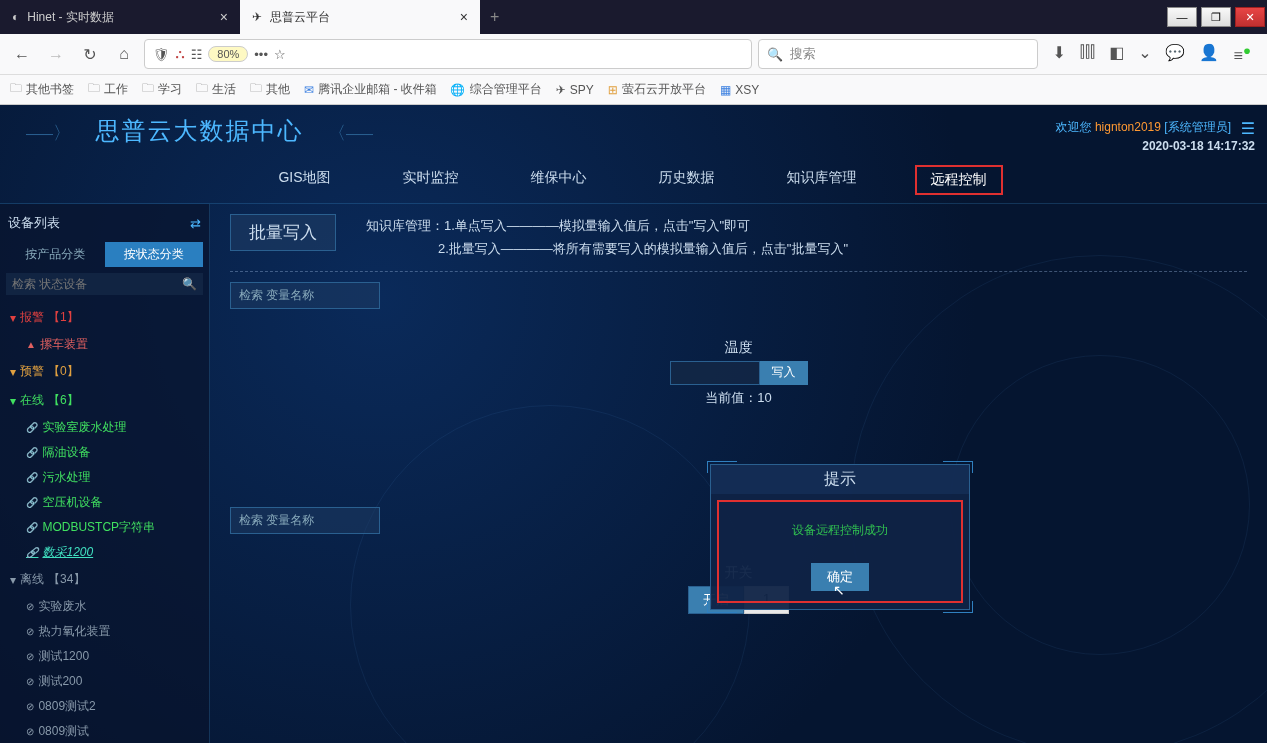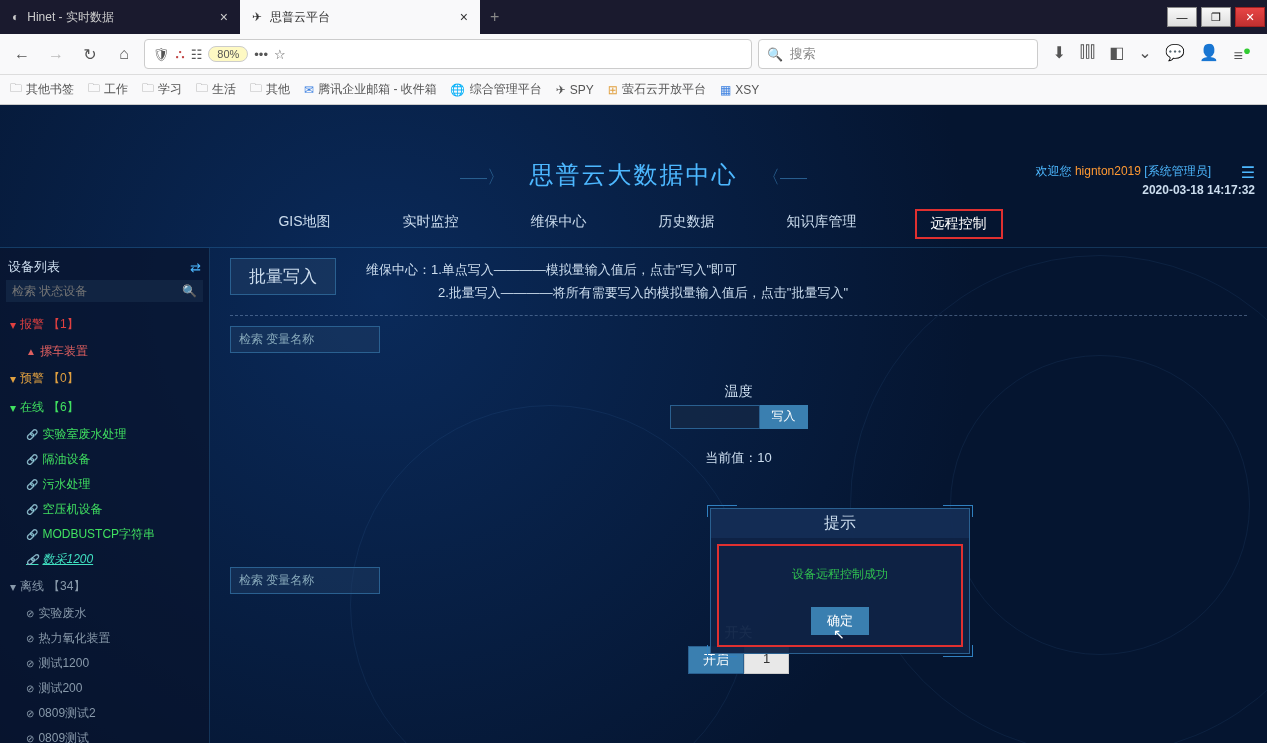--- a/index.html
+++ b/index.html
@@ -27,24 +27,24 @@
 .search-wrap { width: 280px; display: flex; align-items: center; background: #fff; border: 1px solid #ccc; border-radius: 4px; height: 30px; padding: 0 8px; gap: 6px; font-size: 13px; color: #888; }
 .toolbar-icons { display: flex; gap: 14px; padding: 0 8px; color: #555; font-size: 16px; }
 
 .bookmark-bar { display: flex; align-items: center; height: 30px; padding: 0 10px; gap: 14px; background: #f9f9fa; border-top: 1px solid #ddd; font-size: 12px; color: #555; }
 .bm-item { display: flex; align-items: center; gap: 4px; cursor: pointer; }
 .folder-icon { color: #888; }
 
 
 .app { position: relative; height: 639px; background: radial-gradient(circle at 30% 30%, #0a2a5a, #051530 60%); color: #cde; overflow: hidden; }
 .app-bg-circle { position: absolute; border: 1px solid rgba(100,180,255,0.08); border-radius: 50%; }
-.app-header { text-align: center; padding: 10px 0; position: relative; margin-top: 44px; }
+.app-header { text-align: left; padding: 10px 6px; position: relative; }
 .app-title { font-size: 24px; color: #4db8ff; letter-spacing: 2px; display: inline-block; position: relative; }
 .title-deco { color: #2a6090; font-size: 18px; padding: 0 20px; }
-.welcome { position: absolute; right: 56px; top: 14px; font-size: 12px; color: #4db8ff; }
+.welcome { position: absolute; right: 36px; top: 14px; font-size: 12px; color: #4db8ff; }
 .welcome .user { color: #ff9933; }
 .timestamp { position: absolute; right: 12px; top: 34px; font-size: 12px; color: #cde; font-weight: bold; }
 .list-icon { position: absolute; right: 12px; top: 14px; color: #4db8ff; cursor: pointer; }
 
 .main-nav { display: flex; justify-content: center; gap: 44px; padding: 8px 0; border-bottom: 1px solid rgba(77,184,255,0.2); }
 .nav-item { font-size: 14px; color: #cde; padding: 4px 14px; cursor: pointer; }
 .nav-item.active { border: 2px solid #e03030; color: #fff; }
 
 .app-body { display: flex; height: calc(100% - 100px); }
 .sidebar { width: 210px; background: rgba(8,20,45,0.7); border-right: 1px solid rgba(77,184,255,0.2); padding: 6px; font-size: 12px; overflow: hidden; }
@@ -72,21 +72,21 @@
 .batch-btn { background: rgba(30,60,100,0.6); border: 1px solid #2a6090; color: #cde; padding: 6px 18px; font-size: 17px; cursor: pointer; }
 .instructions { font-size: 13px; color: #cde; line-height: 1.8; }
 .dashed-line { border-top: 1px dashed rgba(150,180,220,0.4); margin: 4px 0 10px; }
 .var-search { width: 150px; background: rgba(30,60,100,0.5); border: 1px solid #2a6090; padding: 4px 8px; font-size: 12px; color: #8ab; margin-bottom: 30px; }
 
 .control-block { text-align: center; margin: 10px auto; }
 .ctrl-label { font-size: 14px; color: #cde; margin-bottom: 4px; }
 .ctrl-row { display: flex; justify-content: center; gap: 0; }
 .ctrl-input { width: 90px; height: 24px; background: rgba(20,40,70,0.8); border: 1px solid #2a6090; }
 .write-btn { background: #3a7fb0; color: #fff; border: none; padding: 3px 12px; font-size: 12px; cursor: pointer; }
-.current-val { font-size: 13px; color: #cde; margin-top: 20px; }
+.current-val { font-size: 13px; color: #cde; margin-top: 4px; }
 .switch-row { display: flex; justify-content: center; }
 .switch-on { background: #3a7fb0; color: #fff; padding: 4px 14px; font-size: 13px; border: 1px solid #2a6090; cursor: pointer; }
 .switch-val { background: #e8e8e8; color: #333; padding: 4px 18px; font-size: 13px; border: 1px solid #ccc; }
 
 
 .dialog-overlay { position: absolute; left: 500px; top: 260px; width: 260px; }
 .dialog { background: rgba(15,35,70,0.95); border: 1px solid #2a6090; position: relative; }
 .dialog-title { text-align: center; font-size: 16px; color: #cde; padding: 4px 0; background: rgba(20,45,85,0.9); }
 .dialog-body { border: 2px solid #e03030; margin: 6px; padding: 20px 10px 10px; text-align: center; }
 .dialog-msg { color: #30c050; font-size: 12px; margin-bottom: 24px; }
@@ -219,20 +219,24 @@
     <div class="nav-item active">远程控制</div>
   </div>
 
   <div class="app-body">
 
     <div class="sidebar">
       <div class="sidebar-header">
         <span>设备列表</span>
         <span class="sort-icon">⇄</span>
       </div>
+      <div class="filter-tabs">
+        <div class="filter-tab">按产品分类</div>
+        <div class="filter-tab active">按状态分类</div>
+      </div>
       <div class="search-device">
         <input placeholder="检索 状态设备" style="">
         <span>🔍</span>
       </div>
 
       <div class="cat alarm">
           <span>▾</span>
           <span>报警</span>
           <span>【1】</span>
         </div>
@@ -306,21 +310,21 @@
           <span class="status-dot">⊘</span>
           <span>0809测试</span>
         </div>
 
     </div>
 
     <div class="content">
       <div class="instruction-row">
         <button class="batch-btn">批量写入</button>
         <div class="instructions">
-          <div><span>维保中心：</span><span>1.单点写入————模拟量输入值后，点击"写入"即可</span></div>
+          <div><span>知识库管理：</span><span>1.单点写入————模拟量输入值后，点击"写入"即可</span></div>
           <div style="padding-left:72px"><span>2.批量写入————将所有需要写入的模拟量输入值后，点击"批量写入"</span></div>
         </div>
       </div>
       <div class="dashed-line"></div>
       <div class="var-search">检索 变量名称</div>
 
       <div class="control-block">
         <div class="ctrl-label">温度</div>
         <div class="ctrl-row">
           <div class="ctrl-input"></div>

